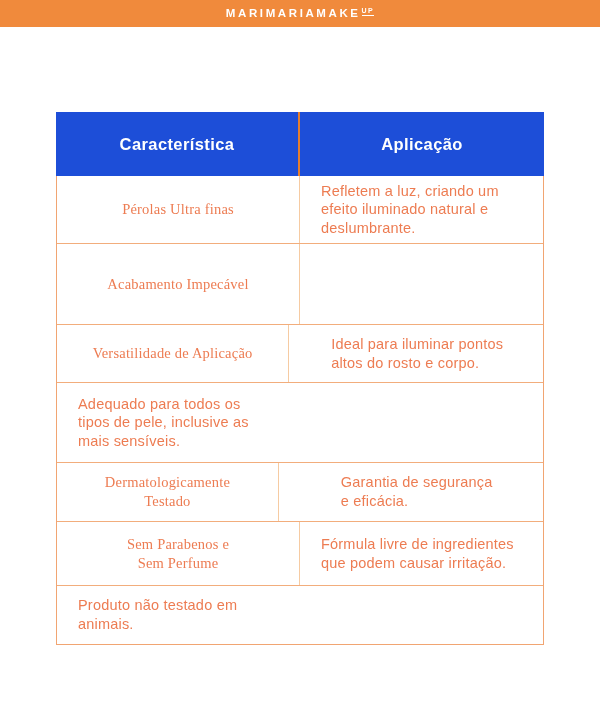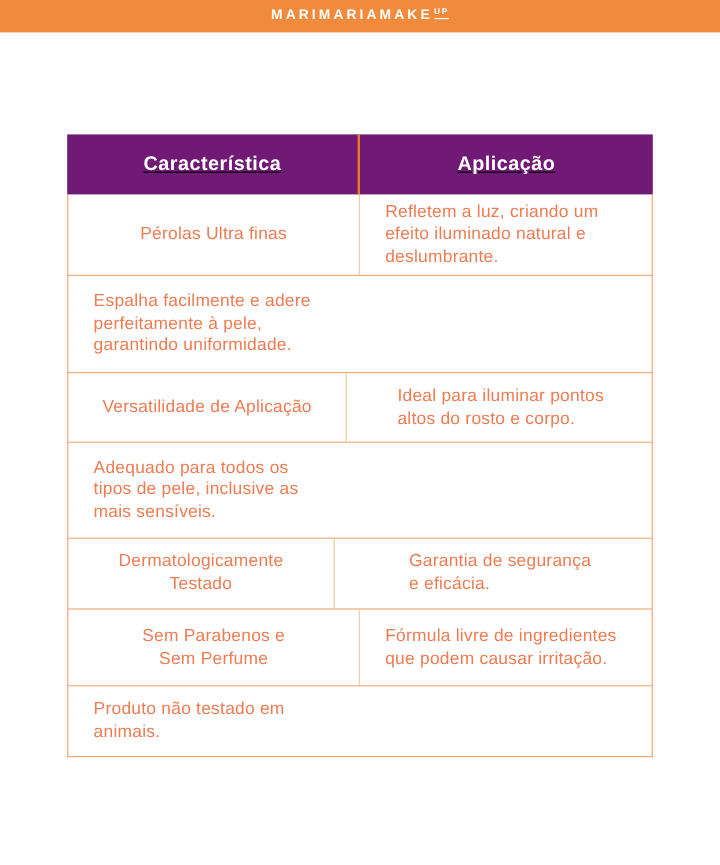--- a/index.html
+++ b/index.html
@@ -46,23 +46,22 @@
   }
   
   .table {
     position: absolute;
     left: 56px;
     top: 112px;
     width: 488px;
   }
   .thead {
     display: flex;
-    height: 50px;
-    background: #701a75;
-    text-decoration: underline;
+    height: 64px;
+    background: #1d4ed8;
   }
   .th {
     width: 50%;
     display: flex;
     align-items: center;
     justify-content: center;
     color: #ffffff;
     font-weight: bold;
     font-size: 16.5px;
     letter-spacing: 0.4px;
@@ -89,20 +88,21 @@
     font-size: 14.5px;
     line-height: 1.28;
     letter-spacing: 0.2px;
     white-space: pre-line;
   }
   .td.characteristic {
     justify-content: center;
     text-align: center;
     border-right: 1px solid #F6CBA2;
     padding: 4px 8px;
+    font-family: Liberation Serif, serif;
   }
   .td.benefit {
     justify-content: flex-start;
     text-align: left;
     padding: 4px 10px 4px 21px;
   }
 </style>
 </head>
 <body>
 
@@ -122,23 +122,21 @@
     <div class="tbody">
 
       <div class="trow">
         <div class="td characteristic">Pérolas Ultra finas</div>
         <div class="td benefit">Refletem a luz, criando um
 efeito iluminado natural e
 deslumbrante.</div>
       </div>
 
       <div class="trow">
-        <div class="td benefit">Espalha facilmente e adere
-perfeitamente à pele,
-garantindo uniformidade.</div>
+        <div class="td characteristic">Acabamento Impecável</div>
       </div>
 
       <div class="trow">
         <div class="td characteristic">Versatilidade de Aplicação</div>
         <div class="td benefit">Ideal para iluminar pontos
 altos do rosto e corpo.</div>
       </div>
 
       <div class="trow">
         <div class="td benefit">Adequado para todos os

